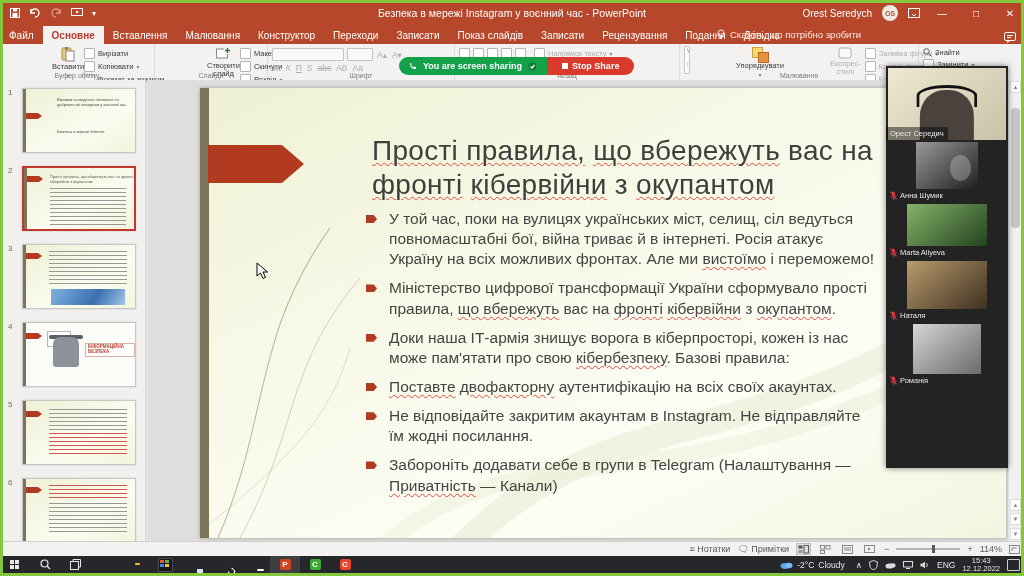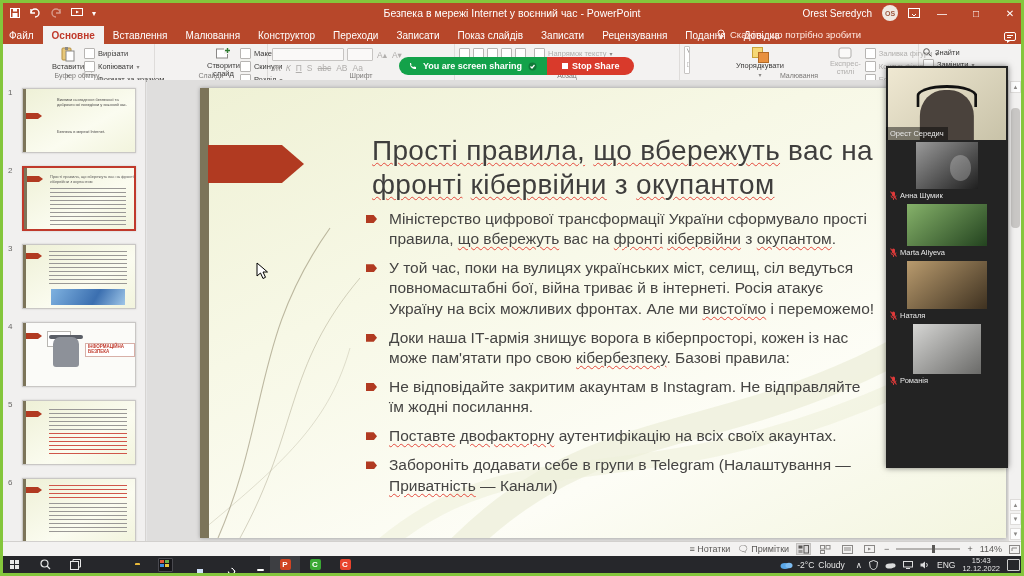--- a/index.html
+++ b/index.html
@@ -205,21 +205,21 @@
           </svg>
         </span>
       <span>
           <svg width="12" height="10">
             <rect x="0.5" y="0.5" width="11" height="7" fill="none" stroke="#fff"></rect>
             <path d="M5,2.5 L8,4 L5,5.5 Z" fill="#fff"></path>
           </svg>
         </span>
       <span style="font-size:8px;">▾</span>
     </div>
-    <div class="win-title">Безпека в мережі Internet у воєнний час - PowerPoint</div>
+    <div class="win-title">Безпека в мережі Instagram у воєнний час - PowerPoint</div>
     <div class="tb-right">
       <span class="tb-user">Orest Seredych</span>
       <span class="avatar">OS</span>
       <span><svg width="12" height="10">
             <rect x="0.5" y="0.5" width="11" height="9" fill="none" stroke="#fff"></rect>
             <path d="M4,6 L6,8 L8,6" fill="none" stroke="#fff"></path>
           </svg></span>
       <span class="winbtn">—</span>
       <span class="winbtn">□</span>
       <span class="winbtn">✕</span>
@@ -570,41 +570,41 @@
         <path d="M40,450 C100,340 84,280 160,190" fill="none" stroke="#9a9378" stroke-width="0.9" opacity="0.45"></path>
         <path d="M5,440 C90,370 130,330 150,260" fill="none" stroke="#a8a188" stroke-width="0.8" opacity="0.4"></path>
       </svg>
       <span class="sbar"></span>
       <span class="arrow"></span>
       <div class="slide-title spellable"><span class="sq">Прості правила,</span> <span class="sq">що вбережуть</span> вас на <span class="sq">фронті</span> <span class="sq">кібервійни</span> з <span class="sq">окупантом</span></div>
       <div class="bullets">
 
           <div class="brow">
             <span class="bmark"></span>
-            <span class="btext spellable">Міністерство цифрової трансформації України сформувало прості правила, <span class="sq">що вбережуть</span> вас на <span class="sq">фронті</span> <span class="sq">кібервійни</span> з <span class="sq">окупантом</span>.</span>
+            <span class="btext spellable">У той час, поки на вулицях українських міст, селищ, сіл ведуться повномасштабні бої, війна триває й в інтернеті. Росія атакує Україну на всіх можливих фронтах. Але ми <span class="sq">вистоїмо</span> і переможемо!</span>
           </div>
 
           <div class="brow">
             <span class="bmark"></span>
-            <span class="btext spellable">У той час, поки на вулицях українських міст, селищ, сіл ведуться повномасштабні бої, війна триває й в інтернеті. Росія атакує Україну на всіх можливих фронтах. Але ми <span class="sq">вистоїмо</span> і переможемо!</span>
+            <span class="btext spellable">Міністерство цифрової трансформації України сформувало прості правила, <span class="sq">що вбережуть</span> вас на <span class="sq">фронті</span> <span class="sq">кібервійни</span> з <span class="sq">окупантом</span>.</span>
           </div>
 
           <div class="brow">
             <span class="bmark"></span>
             <span class="btext spellable">Доки наша ІТ-армія знищує ворога в кіберпросторі, кожен із нас може пам'ятати про свою <span class="sq">кібербезпеку</span>. Базові правила:</span>
           </div>
 
           <div class="brow">
             <span class="bmark"></span>
-            <span class="btext spellable">Не відповідайте закритим акаунтам в Instagram. Не відправляйте їм жодні посилання.</span>
+            <span class="btext spellable"><span class="sq">Поставте</span> <span class="sq">двофакторну</span> аутентифікацію на всіх своїх акаунтах.</span>
           </div>
 
           <div class="brow">
             <span class="bmark"></span>
-            <span class="btext spellable"><span class="sq">Поставте</span> <span class="sq">двофакторну</span> аутентифікацію на всіх своїх акаунтах.</span>
+            <span class="btext spellable">Не відповідайте закритим акаунтам в Instagram. Не відправляйте їм жодні посилання.</span>
           </div>
 
           <div class="brow">
             <span class="bmark"></span>
             <span class="btext spellable">Забороніть додавати себе в групи в Telegram (Налаштування — <span class="sq">Приватність</span> — Канали)</span>
           </div>
         </div>
     </div>
   </div>
 

